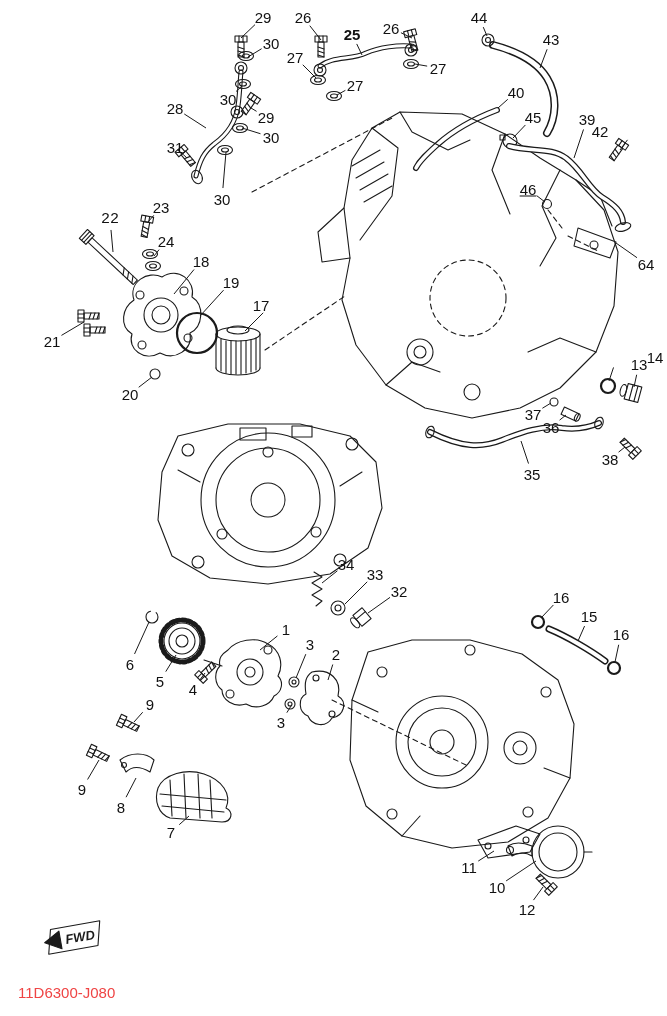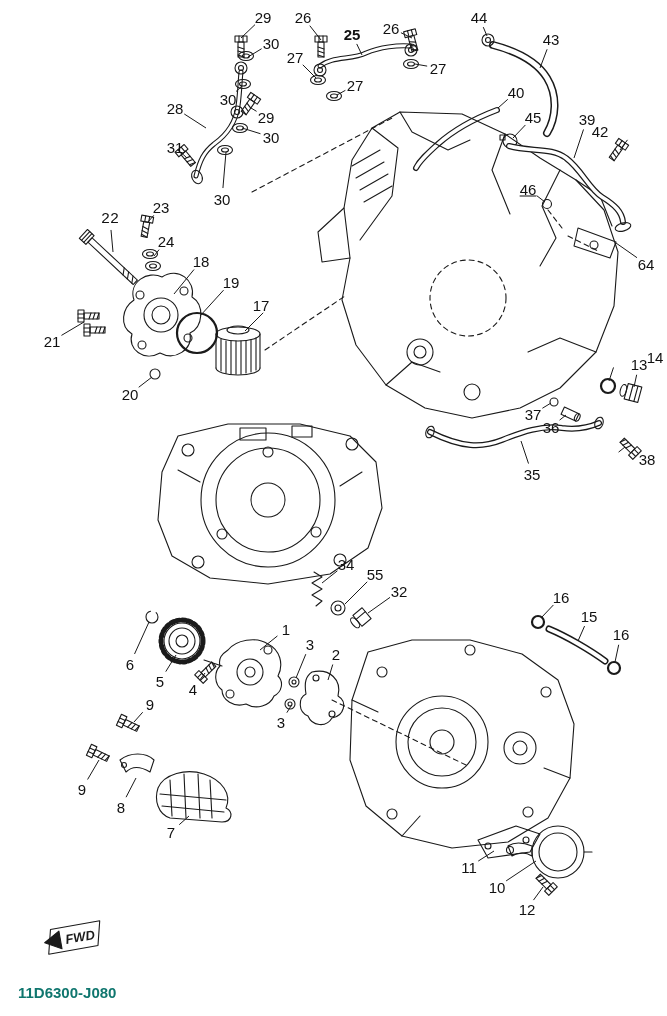--- a/index.html
+++ b/index.html
@@ -7,21 +7,21 @@
          font-family:"Liberation Sans",sans-serif;}
   .layer{position:absolute;left:0;top:0;}
   svg .ln{fill:none;stroke:#1a1a1a;stroke-width:1.1;stroke-linecap:round;stroke-linejoin:round;}
   svg .dash{stroke-dasharray:5 4;}
   svg .or{stroke-width:2.2;}
   svg .pipe-o{fill:none;stroke:#1a1a1a;stroke-linecap:round;}
   svg .pipe-i{fill:none;stroke:#ffffff;stroke-linecap:round;}
   #leader-layer line{stroke:#1a1a1a;stroke-width:1;}
   .callout{position:absolute;transform:translate(-50%,-50%);font-size:15px;color:#111;
            line-height:1;user-select:none;}
-  .diagram-code{position:absolute;left:18px;top:984px;font-size:15px;font-weight:bold;color:#0f766e;}
+  .diagram-code{position:absolute;left:18px;top:984px;font-size:15px;font-weight:normal;color:#ef4444;}
 </style>
 </head>
 <body>
 
 <div class="stage">
 
   <svg class="layer" id="artwork" width="667" height="1016" viewBox="0 0 667 1016">
     <defs>
       <g id="bolt">
         <rect x="-6" y="-10" width="12" height="6"></rect>
@@ -391,24 +391,24 @@
       <div class="callout" style="left: 646px; top: 264px;">64</div>
       <div class="callout" style="left: 201px; top: 261px;">18</div>
       <div class="callout" style="left: 231px; top: 282px;">19</div>
       <div class="callout" style="left: 261px; top: 305px; text-align: center;">17</div>
       <div class="callout" style="left: 52px; top: 341px;">21</div>
       <div class="callout" style="left: 617px; top: 357px; margin-left: 38px;">14</div>
       <div class="callout" style="left: 639px; top: 364px;">13</div>
       <div class="callout" style="left: 130px; top: 394px;">20</div>
       <div class="callout" style="left: 533px; top: 414px;">37</div>
       <div class="callout" style="left: 551px; top: 427px;">36</div>
-      <div class="callout" style="left: 610px; top: 459px; margin-left: 37px;">38</div>
+      <div class="callout" style="left: 610px; top: 459px;">38</div>
       <div class="callout" style="left: 532px; top: 474px;">35</div>
       <div class="callout" style="left: 346px; top: 564px;">34</div>
-      <div class="callout" style="left: 375px; top: 574px;">55</div>
+      <div class="callout" style="left: 375px; top: 574px;">33</div>
       <div class="callout" style="left: 399px; top: 591px; text-align: right;">32</div>
       <div class="callout" style="left: 561px; top: 597px;">16</div>
       <div class="callout" style="left: 589px; top: 616px;">15</div>
       <div class="callout" style="left: 621px; top: 634px;">16</div>
       <div class="callout" style="left: 130px; top: 664px;">6</div>
       <div class="callout" style="left: 160px; top: 681px;">5</div>
       <div class="callout" style="left: 286px; top: 629px;">1</div>
       <div class="callout" style="left: 310px; top: 644px;">3</div>
       <div class="callout" style="left: 336px; top: 654px;">2</div>
       <div class="callout" style="left: 193px; top: 689px;">4</div>

